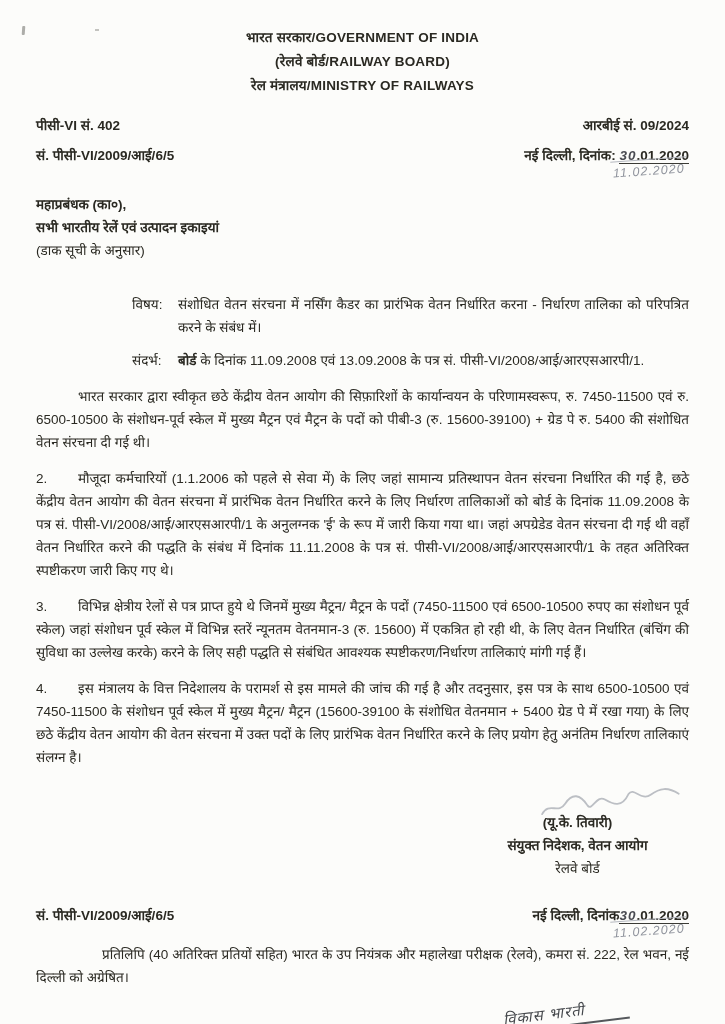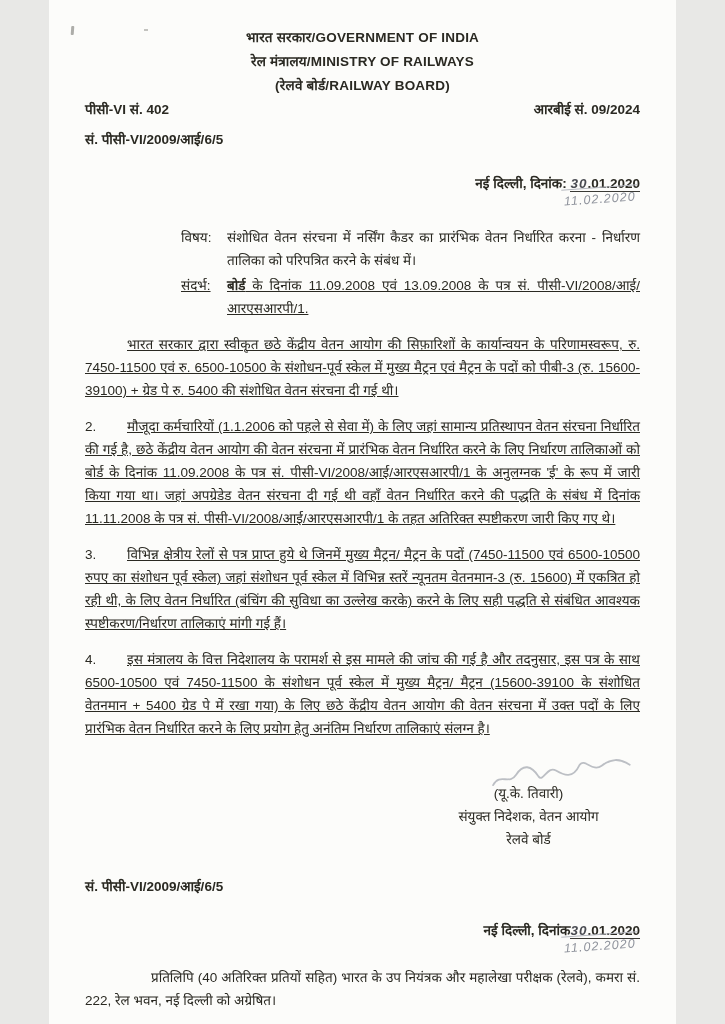--- a/index.html
+++ b/index.html
@@ -1,42 +1,42 @@
 <!DOCTYPE html>
 <html lang="hi"><head>
 <meta charset="utf-8">
 <style>
   html,body{margin:0;padding:0;background:#e8e8e6;}
   body{font-family:"Liberation Sans","DejaVu Sans",sans-serif;}
   .page{
     position:relative;
-    width:627px;height:1024px;
+    width:725px;height:1024px;
     margin:0 auto;
     background:#fcfcfa;
     color:#2a2922;
     box-sizing:border-box;
     padding:26px 36px 20px 36px;
     overflow:hidden;
     font-size:13.5px;
     line-height:23px;
   }
   .scan-mark{
     position:absolute;top:26px;left:22px;
     width:3px;height:9px;background:#6c6c66;opacity:.55;border-radius:1px;
     transform:rotate(4deg);
   }
   .scan-mark2{
     position:absolute;top:29px;left:95px;
     width:4px;height:2px;background:#8a8a84;opacity:.5;
   }
   .letterhead{text-align:center;font-weight:bold;line-height:24px;letter-spacing:.2px;}
   .meta-row{display:flex;justify-content:space-between;font-weight:bold;}
-  .meta-row.first{}
+  .meta-row.first{margin-top:16px;}
   .meta-row.second{margin-top:7px;align-items:flex-start;}
-  .dateline{position:relative;text-align:left;margin-top:44px;}
+  .dateline{position:relative;text-align:left;}
   .hand{
     font-style:italic;
     color:#8f939c;
     letter-spacing:1px;
   }
   .hand-day{
     font-weight:bold;color:#4a4c52;font-style:italic;letter-spacing:1px;
   }
   .date-underline{border-bottom:1.5px solid #3a3a35;padding-bottom:0;}
   .alt-date{
@@ -46,35 +46,35 @@
     border-top:1px solid #b5b8bf;
     padding:0 2px;
     white-space:nowrap;
   }
   .addressee{margin-top:26px;font-weight:bold;}
   .addressee .light{font-weight:normal;}
   .subject-block{margin-top:14px;margin-left:96px;}
   .sub-row{display:flex;margin-top:31px;}
   .sub-label{flex:0 0 46px;}
   .sub-text{flex:1;text-align:justify;}
-  .ref-row{display:flex;margin-top:2px;text-decoration:underline;}
+  .ref-row{display:flex;margin-top:10px;}
   .ref-row .sub-text{font-weight:normal;}
   .ref-bold{font-weight:bold;}
-  .para{margin:13px 0 0 0;text-align:justify;text-decoration:underline;}
+  .para{margin:13px 0 0 0;text-align:justify;}
   .para.lead{text-indent:42px;}
   .pnum{display:inline-block;width:42px;text-indent:0;}
   .sig-block{
     width:215px;margin:14px 4px 0 auto;
     text-align:center;position:relative;
   }
   .sig-scribble{display:block;margin:0 0 -6px auto;transform:rotate(-6deg);opacity:.75;}
-  .sig-name{font-weight:normal;}
-  .sig-line{white-space:nowrap;}
+  .sig-name{font-weight:bold;}
+  .sig-line{white-space:nowrap;font-weight:bold;}
   .footer-meta{display:flex;justify-content:space-between;font-weight:bold;margin-top:24px;}
-  .copy-para{margin-top:24px;text-align:justify;text-indent:66px;}
+  .copy-para{margin-top:16px;text-align:justify;text-indent:66px;}
   .vikas-sig{
     position:relative;
     margin:2px 60px 0 auto;width:170px;text-align:center;
     transform:rotate(-7deg);
     color:#44474b;
     font-style:italic;font-size:15px;letter-spacing:1px;
     border-bottom:2px solid #55585c;
     padding-bottom:1px;
     white-space:nowrap;
   }
@@ -82,37 +82,42 @@
 </head>
 <body>
 
 <div class="page">
 
   <div class="scan-mark"></div>
   <div class="scan-mark2"></div>
 
   <div class="letterhead">
     <div>भारत सरकार/GOVERNMENT OF INDIA</div>
+    <div>(रेलवे बोर्ड/RAILWAY BOARD)</div>
     <div>रेल मंत्रालय/MINISTRY OF RAILWAYS</div>
-    <div>(रेलवे बोर्ड/RAILWAY BOARD)</div>
   </div>
 
   <div class="meta-row first">
     <span>पीसी-VI सं. 402</span>
     <span>आरबीई सं. 09/2024</span>
   </div>
 
   <div class="meta-row second">
     <span>सं. पीसी-VI/2009/आई/6/5</span>
     <span class="dateline">
       <span>नई दिल्ली, दिनांक: </span><span class="date-underline"><span class="hand-day">30</span><span>.01.2020</span></span>
       <span class="hand alt-date">11.02.2020</span>
     </span>
   </div>
 
+  <div class="addressee">
+    <div>महाप्रबंधक (का०),</div>
+    <div>सभी भारतीय रेलें एवं उत्पादन इकाइयां</div>
+    <div class="light">(डाक सूची के अनुसार)</div>
+  </div>
 
   <div class="subject-block">
     <div class="sub-row">
       <span class="sub-label">विषय:</span>
       <span class="sub-text">संशोधित वेतन संरचना में नर्सिंग कैडर का प्रारंभिक वेतन निर्धारित करना - निर्धारण तालिका को परिपत्रित करने के संबंध में।</span>
     </div>
     <div class="ref-row">
       <span class="sub-label">संदर्भ:</span>
       <span class="sub-text"><span class="ref-bold">बोर्ड</span><span> के दिनांक 11.09.2008 एवं 13.09.2008 के पत्र सं. पीसी-VI/2008/आई/आरएसआरपी/1.</span></span>
     </div>

